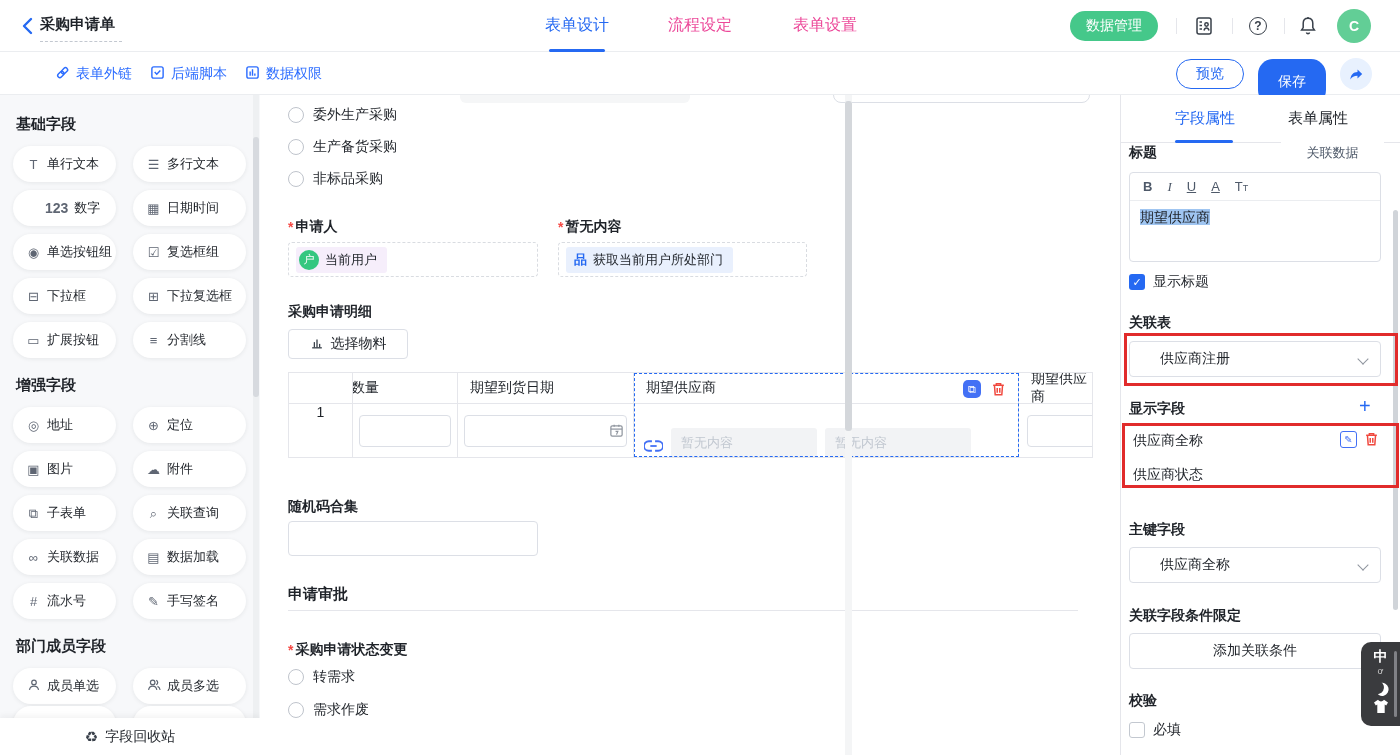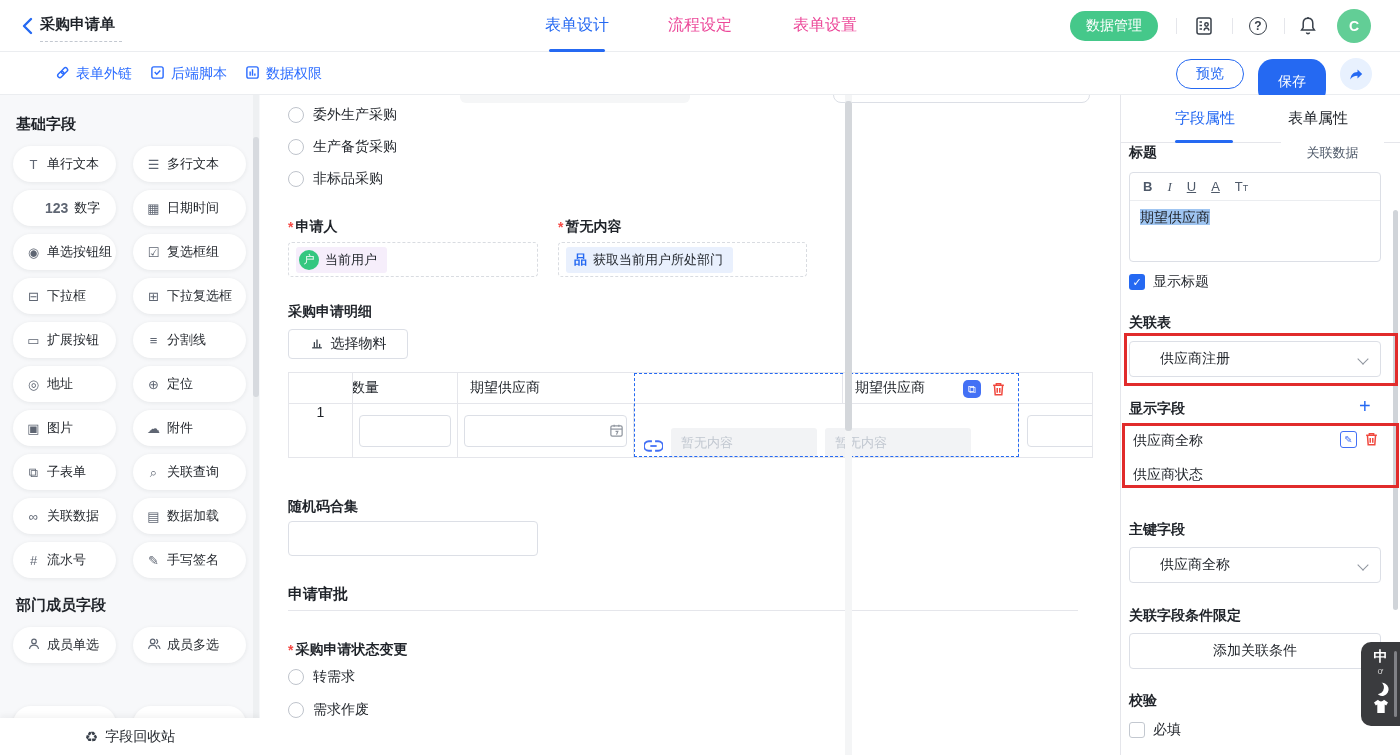--- a/index.html
+++ b/index.html
@@ -260,20 +260,21 @@
         <div class="pl w1">
             <span class="pi">▭</span>
             <span>扩展按钮</span>
           </div>
         <div class="pl w2">
             <span class="pi">≡</span>
             <span>分割线</span>
           </div>
       </div>
 
+      <div class="sec-t m2">增强字段</div>
       <div class="prow">
         <div class="pl w1">
             <span class="pi">◎</span>
             <span>地址</span>
           </div>
         <div class="pl w2">
             <span class="pi">⊕</span>
             <span>定位</span>
           </div>
       </div>
@@ -398,20 +399,23 @@
             </svg>
         </span>
         <span>选择物料</span>
       </div>
 
       <div class="dtable">
         <div class="thr">
           <div class="tc c0"></div>
           <div class="tc c1">
               <span>数量</span>
+            </div>
+          <div class="tc c2">
+              <span>期望到货日期</span>
             </div>
           <div class="tc c3">
               <span>期望供应商</span>
             </div>
           <div class="tc c4">
               <span>期望供应商</span>
             </div>
         </div>
         <div class="tdr">
           <div class="tc c0">

